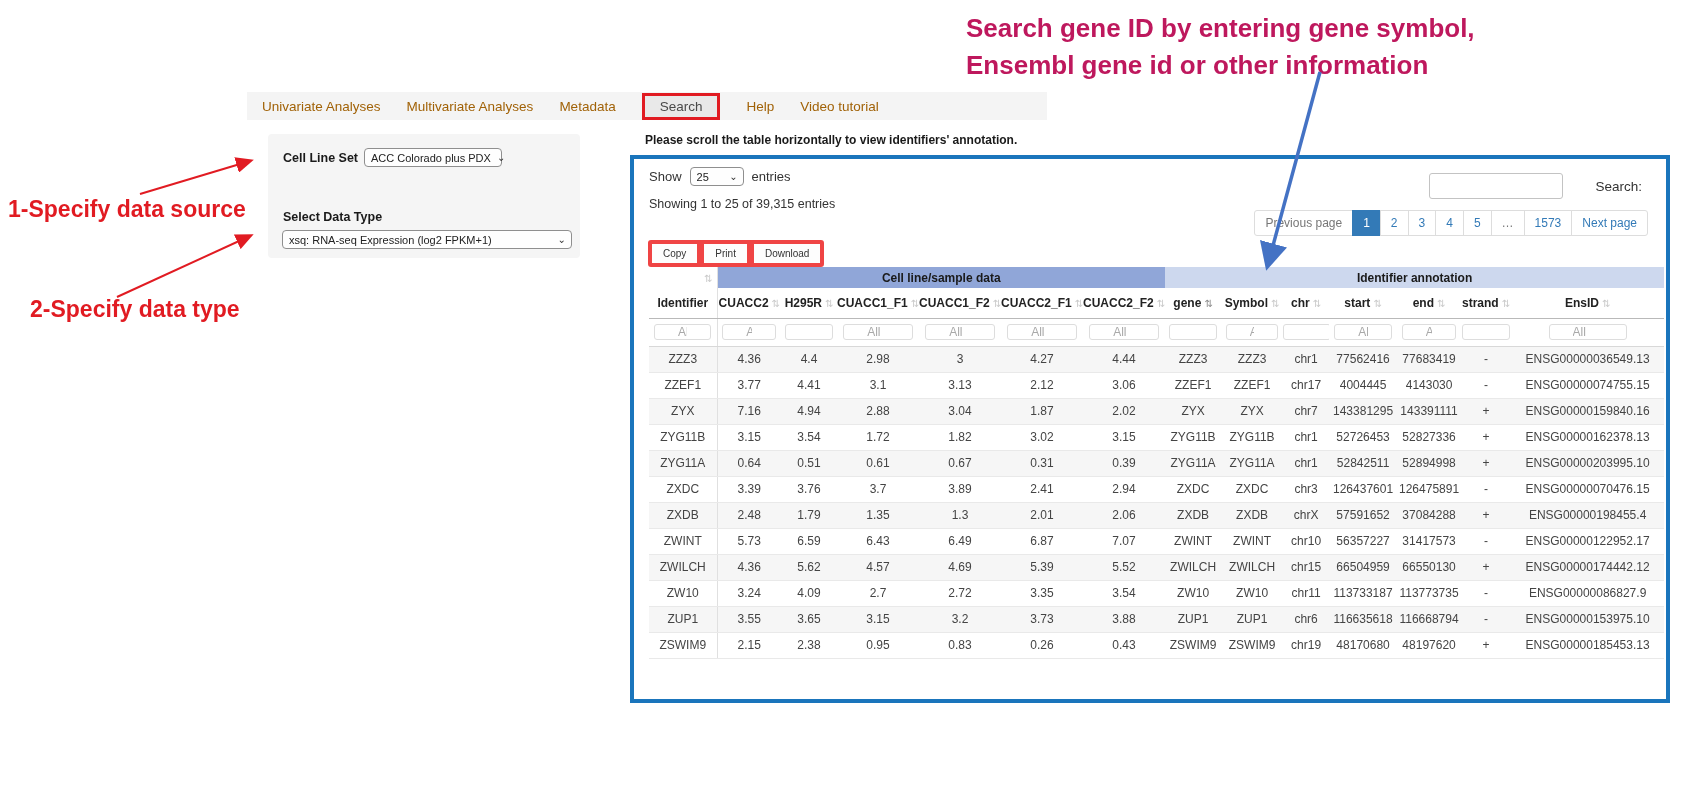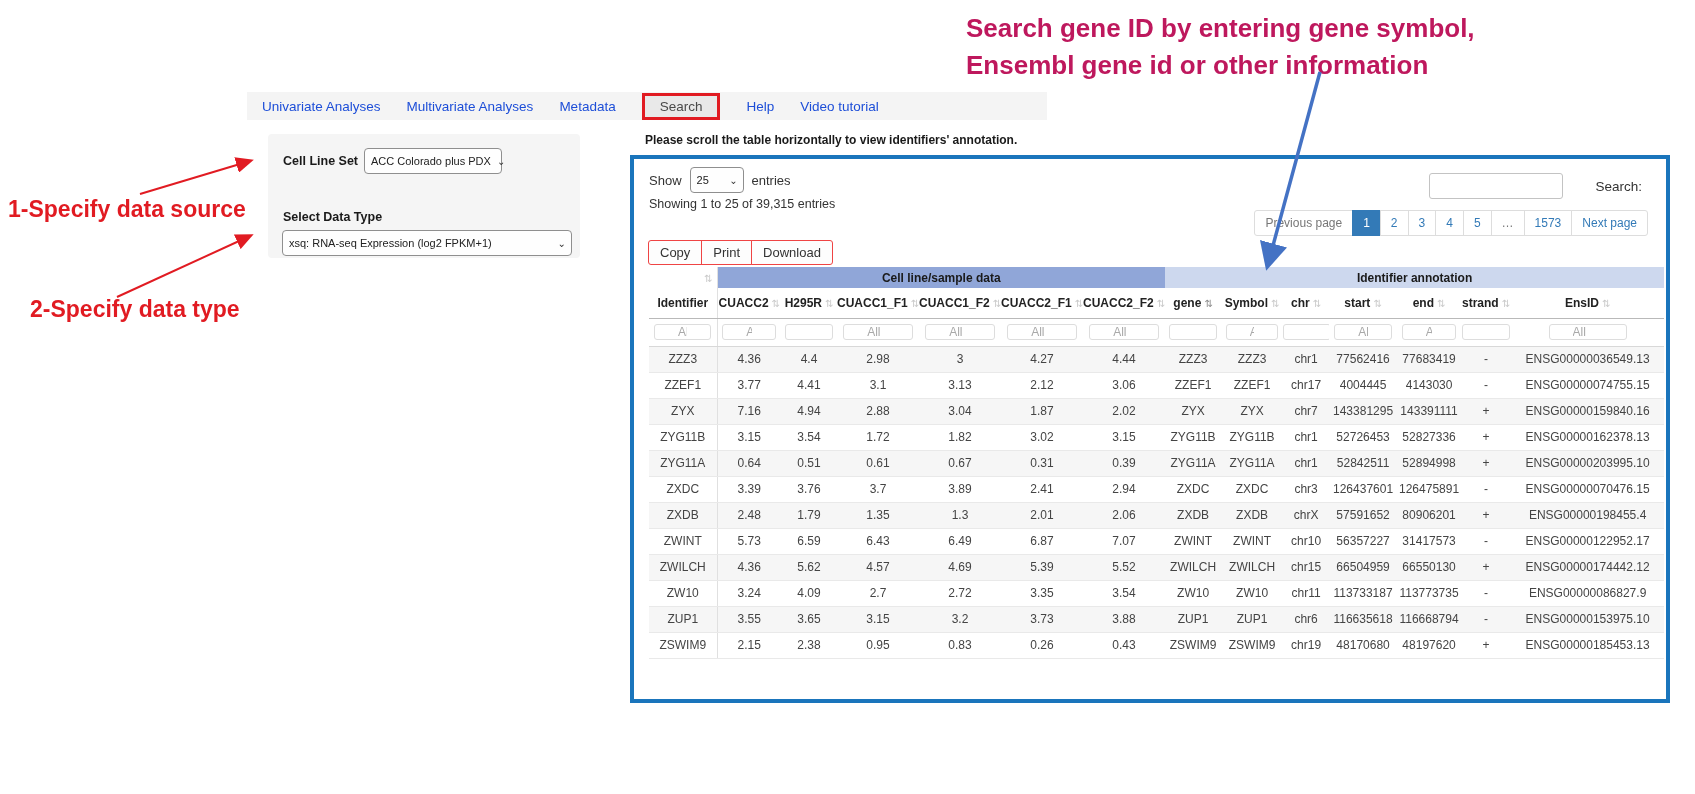--- a/index.html
+++ b/index.html
@@ -1,34 +1,34 @@
 <!DOCTYPE html>
 <html><head>
 <meta charset="utf-8">
 <style>
   * { margin:0; padding:0; box-sizing:border-box; }
   html,body { width:1695px; height:794px; background:#fff; font-family:"Liberation Sans", sans-serif; position:relative; overflow:hidden; }
 
   
   .navbar { position:absolute; left:247px; top:92px; width:800px; height:28px; background:#f4f4f4; display:flex; align-items:center; gap:26px; padding-left:15px; }
-  .nav-item { font-size:13.5px; color:#1d4ed8; white-space:nowrap; cursor:pointer; }
+  .nav-item { font-size:13.5px; color:#a16207; white-space:nowrap; cursor:pointer; }
   .nav-item.active { border:3px solid #e11b22; background:#e9e9e9; padding:3px 15px; color:#4a4a4a; }
 
   
   .red-note { position:absolute; color:#e11b22; font-weight:bold; font-size:23px; white-space:nowrap; }
   #red-note-1 { left:8px; top:196px; }
   #red-note-2 { left:30px; top:296px; }
   .blue-note { position:absolute; left:966px; top:10px; color:#be185d; font-weight:bold; font-size:26px; line-height:37px; white-space:nowrap; }
   #arrow-layer { position:absolute; left:0; top:0; width:1695px; height:794px; pointer-events:none; z-index:60; }
 
   
   .left-panel { position:absolute; left:268px; top:134px; width:312px; height:124px; background:#f5f5f5; border-radius:4px; }
   .ctl-row { position:absolute; left:15px; top:14px; display:flex; align-items:center; }
   .ctl-label { font-size:12.5px; font-weight:bold; color:#1a1a1a; white-space:nowrap; }
-  .fake-select { display:inline-flex; align-items:center; justify-content:space-between; border:1px solid #8f8f8f; border-radius:4px; background:#fefefe; font-size:11px; color:#222; padding:2px 5px 2px 6px; height:26px; cursor:pointer; white-space:nowrap; }
+  .fake-select { display:inline-flex; align-items:center; justify-content:space-between; border:1px solid #8f8f8f; border-radius:4px; background:#fefefe; font-size:11px; color:#222; padding:2px 5px 2px 6px; height:19px; cursor:pointer; white-space:nowrap; }
   .fake-select .chev { font-size:10px; color:#333; margin-left:6px; }
   #cell-line-select { margin-left:6px; width:138px; }
   .dtype-label { position:absolute; left:15px; top:76px; }
   #data-type-select { position:absolute; left:14px; top:96px; width:290px; }
 
   
   .hint { position:absolute; left:645px; top:133px; font-size:12px; font-weight:bold; color:#1a1a1a; }
   .main-panel { position:absolute; left:630px; top:155px; width:1040px; height:548px; border:4px solid #1a75bc; background:#fff; }
   .show-row { position:absolute; left:15px; top:8px; display:flex; align-items:center; gap:8px; font-size:13px; color:#333; }
   #page-len-select { width:54px; }
@@ -36,21 +36,21 @@
   .search-wrap { position:absolute; right:24px; top:14px; display:flex; align-items:center;gap:24px; }
   .search-input { width:134px; height:26px; border:1px solid #c3c3c3; border-radius:3px; font-size:12px; padding:0 6px; margin-right:8px; }
   .search-label { font-size:13.5px; color:#333; }
   .pagination { position:absolute; right:18px; top:51px; display:flex; font-size:12px; }
   .page-btn { border:1px solid #ddd; background:#fff; padding:5px 10px; margin-left:-1px; color:#337ab7; cursor:pointer; white-space:nowrap; }
   .page-btn.prev { color:#777; border-radius:3px 0 0 3px; }
   .page-btn.next { border-radius:0 3px 3px 0; }
   .page-btn.gap { color:#777; }
   .page-btn.active { background:#337ab7; border-color:#337ab7; color:#fff; }
   .btn-group { position:absolute; left:15px; top:81px; display:flex; }
-  .tbl-btn { border:1px solid #ef4444; background:#fdfdfd; padding:4px 11px; font-size:13px; color:#333; margin-left:-1px; cursor:pointer; }
+  .tbl-btn { border:4px solid #ef4444; background:#fdfdfd; padding:4px 11px; font-size:10px; color:#333; margin-left:-1px; cursor:pointer; }
   .tbl-btn:first-child { border-radius:3px 0 0 3px; }
   .tbl-btn:last-child { border-radius:0 3px 3px 0; }
 
   
   .data-table { position:absolute; left:15px; top:108px; width:1015px; border-collapse:collapse; table-layout:fixed; }
   .data-table th, .data-table td { font-size:12px; text-align:center; overflow:hidden; white-space:nowrap; }
   tr.group-row th { height:21px; font-weight:bold; color:#1a1a1a; }
   th.g-empty { background:#fff; text-align:right; padding-right:4px; }
   th.g-left { background:#90a6d8; }
   th.g-right { background:#cdd8ee; }
@@ -304,21 +304,21 @@
           <td>2.48</td>
           <td>1.79</td>
           <td>1.35</td>
           <td>1.3</td>
           <td>2.01</td>
           <td>2.06</td>
           <td>ZXDB</td>
           <td>ZXDB</td>
           <td>chrX</td>
           <td>57591652</td>
-          <td>80906201</td>
+          <td>37084288</td>
           <td>+</td>
           <td>ENSG00000198455.4</td>
         </tr>
         <tr>
           <td>ZWINT</td>
           <td>5.73</td>
           <td>6.59</td>
           <td>6.43</td>
           <td>6.49</td>
           <td>6.87</td>

